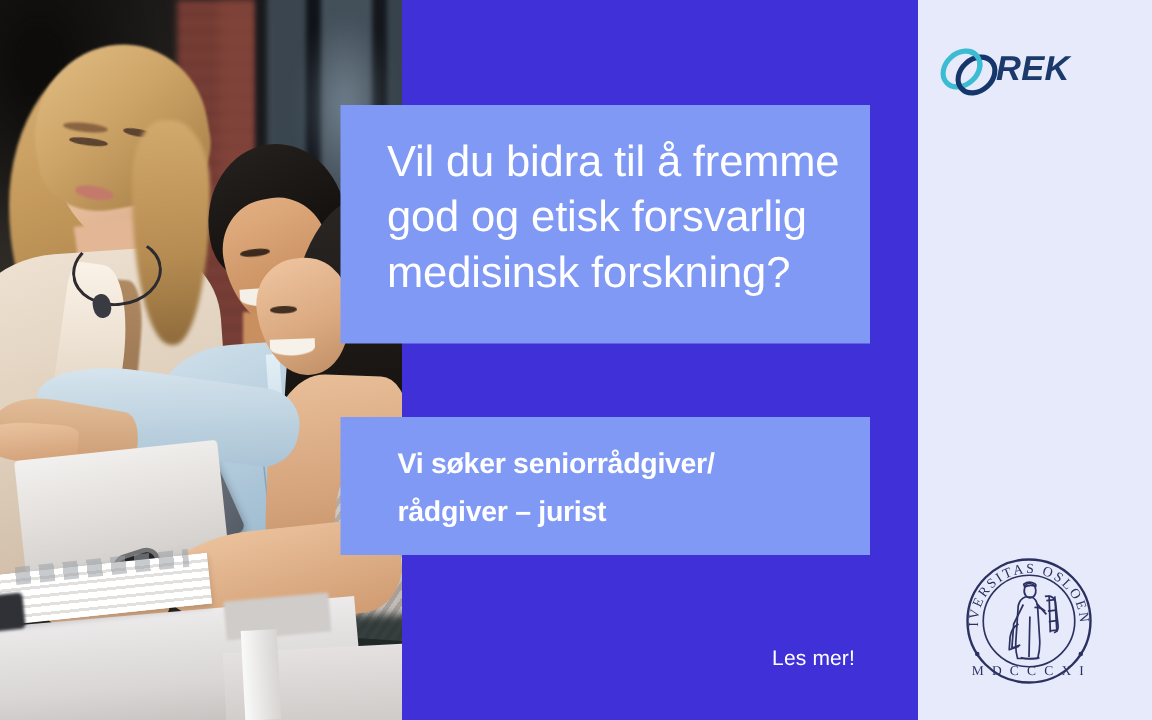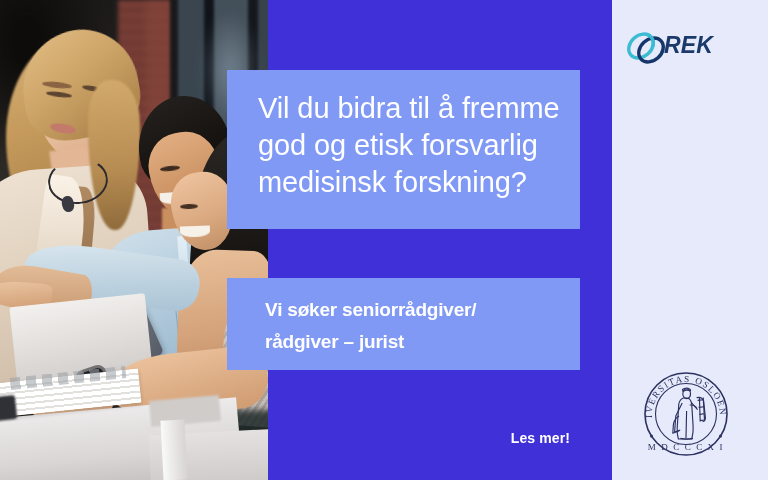--- a/index.html
+++ b/index.html
@@ -413,21 +413,21 @@
     letter-spacing: -0.2px;
     white-space: pre-line;
   }
   #cta {
     position: absolute;
     left: 430px; top: 430px;
     width: 140px;
     text-align: right;
     color: #ffffff;
     font-size: 14px;
-    font-weight: bold;
+    font-weight: normal;
     letter-spacing: .1px;
   }
 
   
   #rek-logo {
     position: absolute;
     left: 624px; top: 26px;
     width: 96px; height: 44px; font-style: italic;
   }
   #rek-text {

